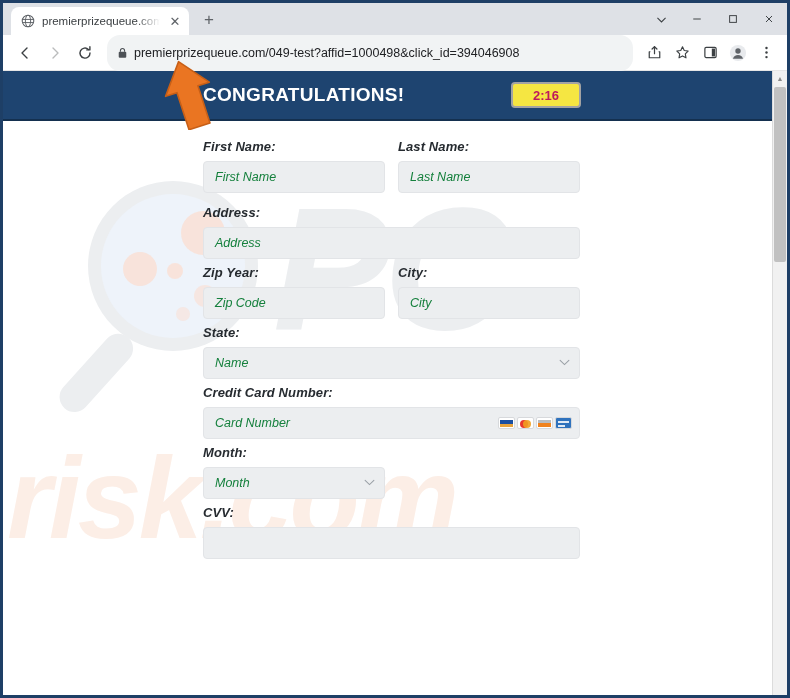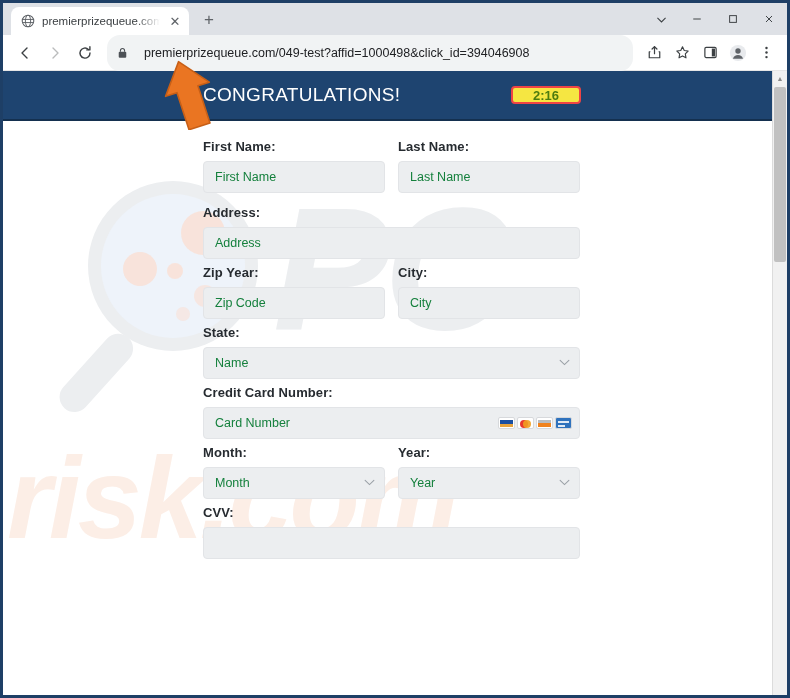--- a/index.html
+++ b/index.html
@@ -99,21 +99,21 @@
   .nav-btn.disabled { opacity: 0.35; }
   .omnibox {
     flex: 1 1 auto;
     height: 36px;
     background: #f1f3f4;
     border-radius: 13px;
     display: flex;
     align-items: center;
     padding: 0 10px;
     margin: 0 6px;
-    gap: 16px;
+    gap: 6px;
     cursor: text;
   }
   .omnibox-url {
     font-size: 12.5px;
     color: #202124;
     white-space: nowrap;
     overflow: hidden;
   }
   .tool-icon {
     width: 26px; height: 26px;
@@ -167,46 +167,46 @@
     background: #1e4470;
     display: flex;
     align-items: center;
     position: relative;
     border-bottom: 2px solid #14304f;
   }
   .banner-title {
     position: absolute;
     left: 200px;
     font-size: 19px;
-    font-weight: normal;
+    font-weight: bold;
     color: #ffffff;
     letter-spacing: 0.3px;
   }
   .timer-box {
     position: absolute;
     left: 508px;
-    width: 70px; height: 18px;
+    width: 70px; height: 26px;
     background: #f5e642;
-    border: 2px solid #ef4444;
+    border: 2px solid #a3a3a3;
     border-radius: 4px;
     display: flex; align-items: center; justify-content: center;
     font-size: 13px;
     font-weight: bold;
-    color: #4d7c0f;
+    color: #be185d;
     cursor: pointer;
   }
 
   
   .form-area {
     position: relative;
     padding: 18px 0 0 200px;
     z-index: 3;
   }
   .row { display: flex; gap: 13px; margin-bottom: 6px; }
-  .field { position: relative; }
+  .field { position: relative; font-style: italic; }
   .field.half { width: 182px; }
   .field.full { width: 377px; }
   .field-label {
     font-size: 13px;
     font-weight: bold;
     color: #262b30;
     display: block;
     margin-bottom: 7px;
     letter-spacing: 0.1px;
   }
@@ -537,31 +537,20 @@
             <span class="field-label">Month:</span>
             <div class="input-box select">
               <span>Month</span>
               <span class="select-chevron">
                 <svg width="11" height="7" viewBox="0 0 12 8">
                     <path d="M1 1.6L6 6.4l5-4.8" stroke="#9aa0a6" stroke-width="1.2" fill="none" stroke-linecap="round"></path>
                   </svg>
               </span>
             </div>
           </div>
-          <div class="field half">
-            <span class="field-label">Year:</span>
-            <div class="input-box select">
-              <span>Year</span>
-              <span class="select-chevron">
-                <svg width="11" height="7" viewBox="0 0 12 8">
-                    <path d="M1 1.6L6 6.4l5-4.8" stroke="#9aa0a6" stroke-width="1.2" fill="none" stroke-linecap="round"></path>
-                  </svg>
-              </span>
-            </div>
-          </div>
         </div>
 
         <div class="row">
           <div class="field full">
             <span class="field-label">CVV:</span>
             <div class="input-box"></div>
           </div>
         </div>
 
       </div>

